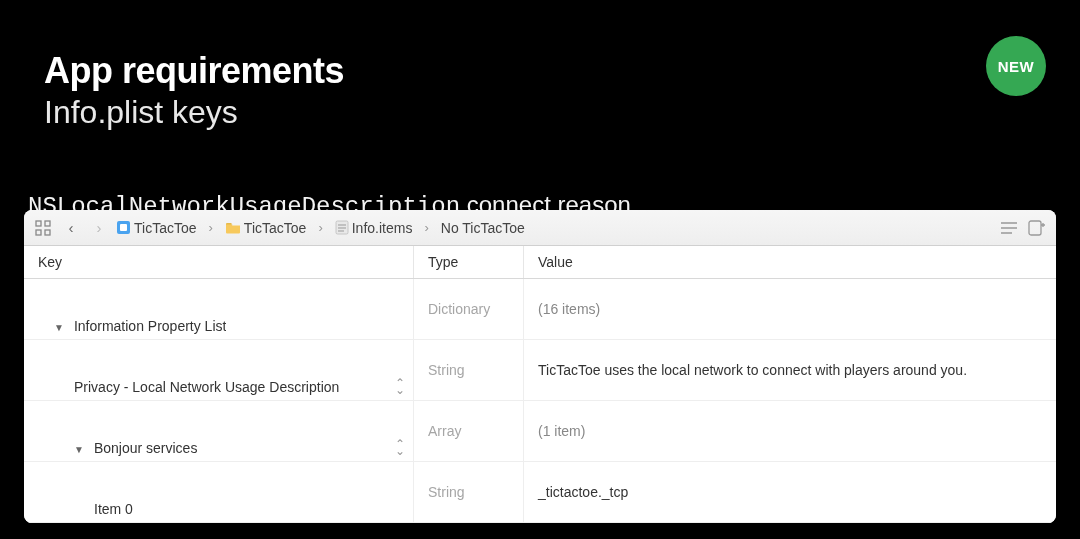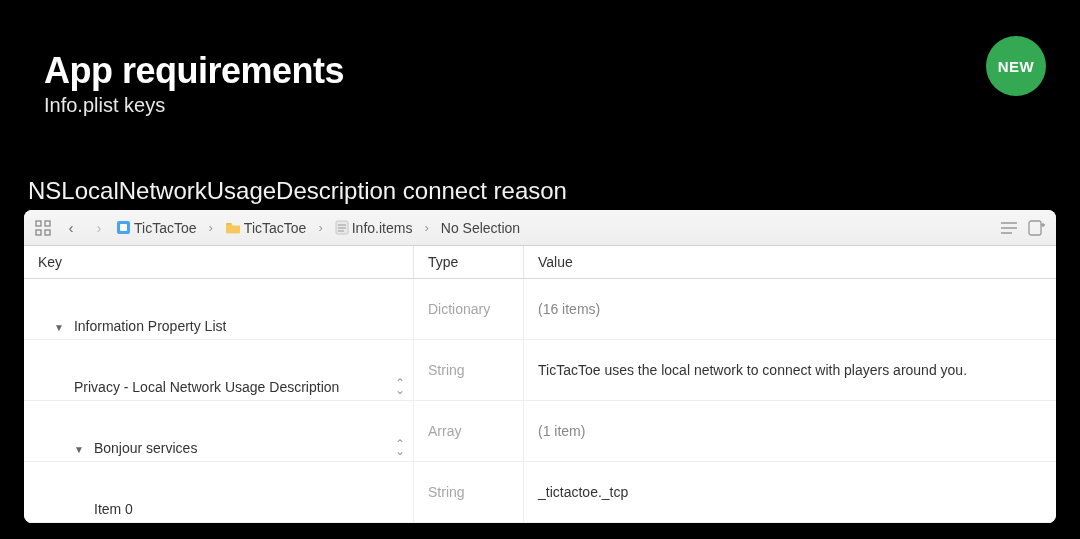--- a/index.html
+++ b/index.html
@@ -15,21 +15,21 @@
     .slide-header {
       padding: 18px 28px 4px 44px;
       margin-top: 32px;
     }
     .slide-title {
       font-size: 36px;
       font-weight: 700;
       letter-spacing: -0.5px;
     }
     .slide-subtitle {
-      font-size: 20px;
+      font-size: 32px;
       font-weight: 400;
       color: #e8e8e8;
       margin-top: 2px;
     }
     .badge {
       position: absolute;
       top: 36px;
       right: 34px;
       background: #35a853;
       width: 60px;
@@ -45,21 +45,21 @@
     .bullets {
       padding: 56px 28px 0 28px;
     }
     .bullet {
       font-size: 24px;
       font-weight: 400;
       margin-bottom: 26px;
       color: #f2f2f2;
     }
     .mono {
-      font-family: Liberation Sans, sans-serif;
+      font-family: Liberation Mono, monospace;
       font-weight: 500;
     }
     .panel {
       position: absolute;
       left: 24px;
       right: 24px;
       bottom: 16px;
       background: #fff;
       color: #333;
       border-radius: 8px;
@@ -241,21 +241,21 @@
               <rect x="1" y="1" width="12" height="13" rx="1.5" fill="#e8e8e8" stroke="#bcbcbc" stroke-width="0.8"></rect>
               <line x1="3" y1="5" x2="11" y2="5" stroke="#999" stroke-width="1"></line>
               <line x1="3" y1="8" x2="11" y2="8" stroke="#999" stroke-width="1"></line>
               <line x1="3" y1="11" x2="9" y2="11" stroke="#999" stroke-width="1"></line>
             </svg>
         </span>
         <span>Info.items</span>
       </span>
       <span class="crumb-sep">›</span>
       <span class="crumb">
-        <span>No Selection</span>
+        <span>No TicTacToe</span>
       </span>
     </div>
 
     <div class="panel-right-icons">
       <span class="tb-icon lines-icon">
         <svg width="18" height="14" viewBox="0 0 18 14">
             <line x1="1" y1="2" x2="17" y2="2" stroke="#999" stroke-width="1.3"></line>
             <line x1="1" y1="7" x2="17" y2="7" stroke="#999" stroke-width="1.3"></line>
             <line x1="1" y1="12" x2="12" y2="12" stroke="#999" stroke-width="1.3"></line>
           </svg>

